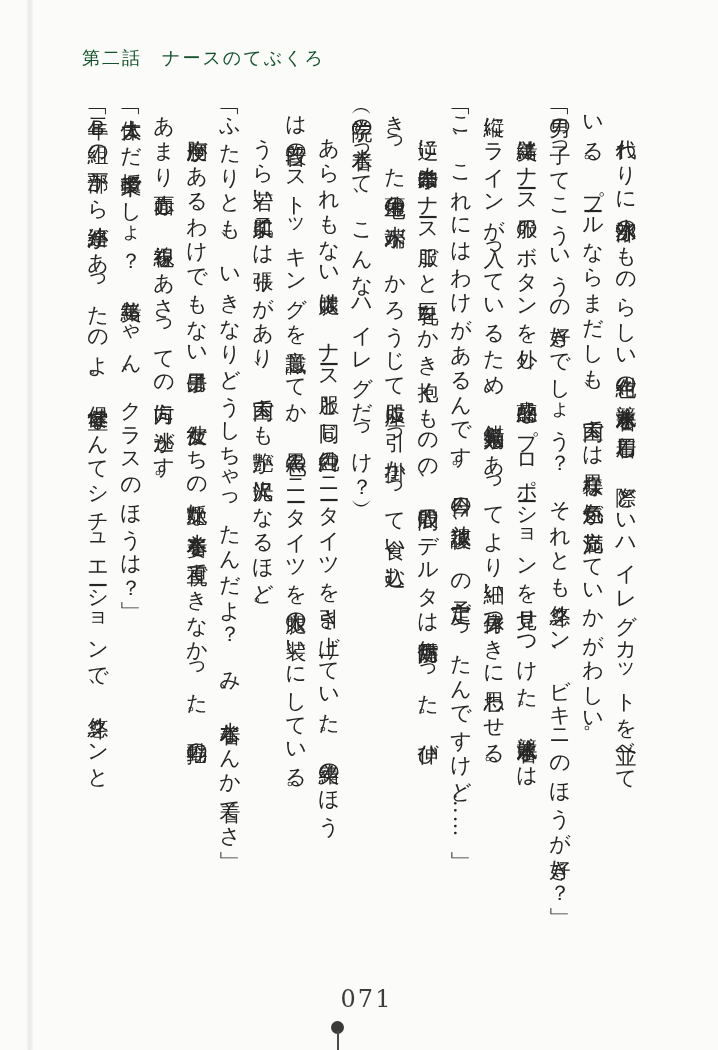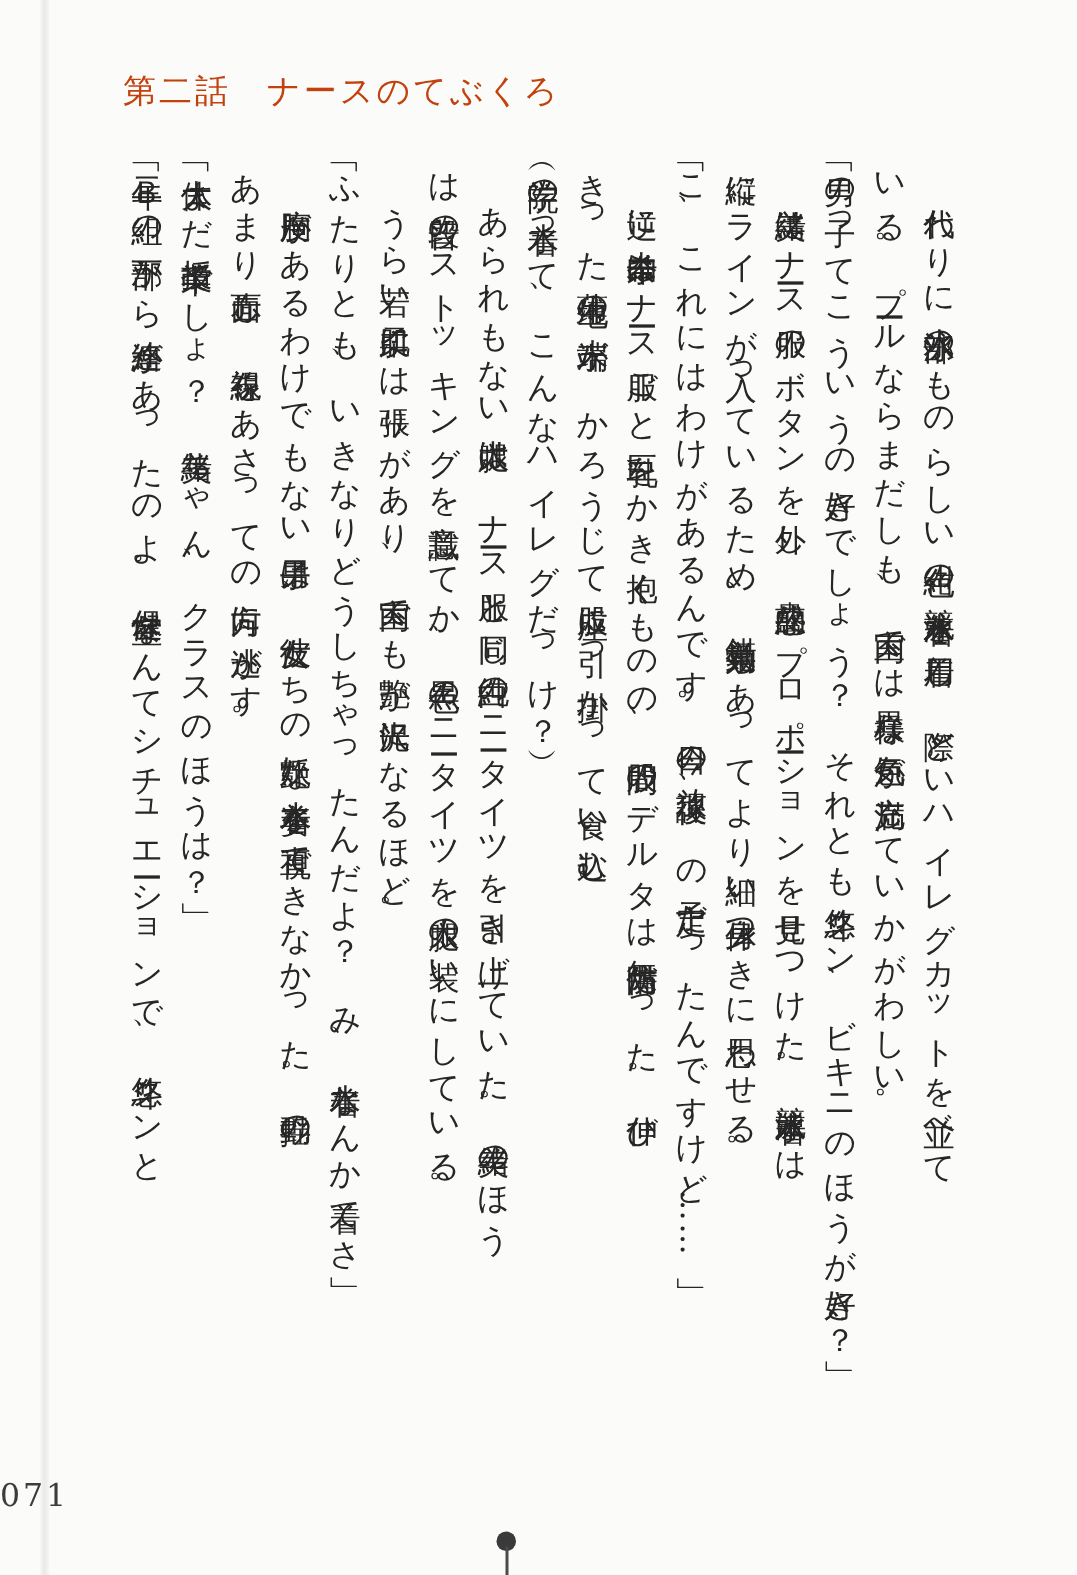--- a/index.html
+++ b/index.html
@@ -20,23 +20,23 @@
   }
   .scan-edge-left {
     position: absolute;
     left: 26px; top: 0;
     width: 7px; height: 1050px;
     background: linear-gradient(to right, rgba(0,0,0,0.00), rgba(0,0,0,0.07), rgba(0,0,0,0.02));
   }
   .running-header {
     position: absolute;
     left: 82px; top: 46px;
-    font-size: 22px;
+    font-size: 18px;
     letter-spacing: 2px;
-    color: #c2410c;
+    color: #14532d;
     white-space: nowrap;
     text-align: center;
   }
   .text-columns {
     position: absolute;
     top: 101px;
     right: 76px;
     height: 914px;
     writing-mode: vertical-rl;
     text-orientation: mixed;
@@ -45,23 +45,24 @@
   }
   .tcol {
     line-height: 33px;            
     letter-spacing: 1.6px;
     white-space: nowrap;
     height: 914px;
   }
   .tcol.indent { text-indent: 22px; }
   .page-number {
     position: absolute;
-    left: 0; right: 0;
+    left: 15px; right: 0;
     top: 985px;
-    font-size: 21px;
+    text-align: center;
+    font-size: 24px;
     letter-spacing: 2px;
     color: var(--muted);
   }
   .binding-dot {
     position: absolute;
     left: 331px; top: 1021px;
     width: 13px; height: 13px;
     border-radius: 50%;
     background: #3a3a3a;
   }

